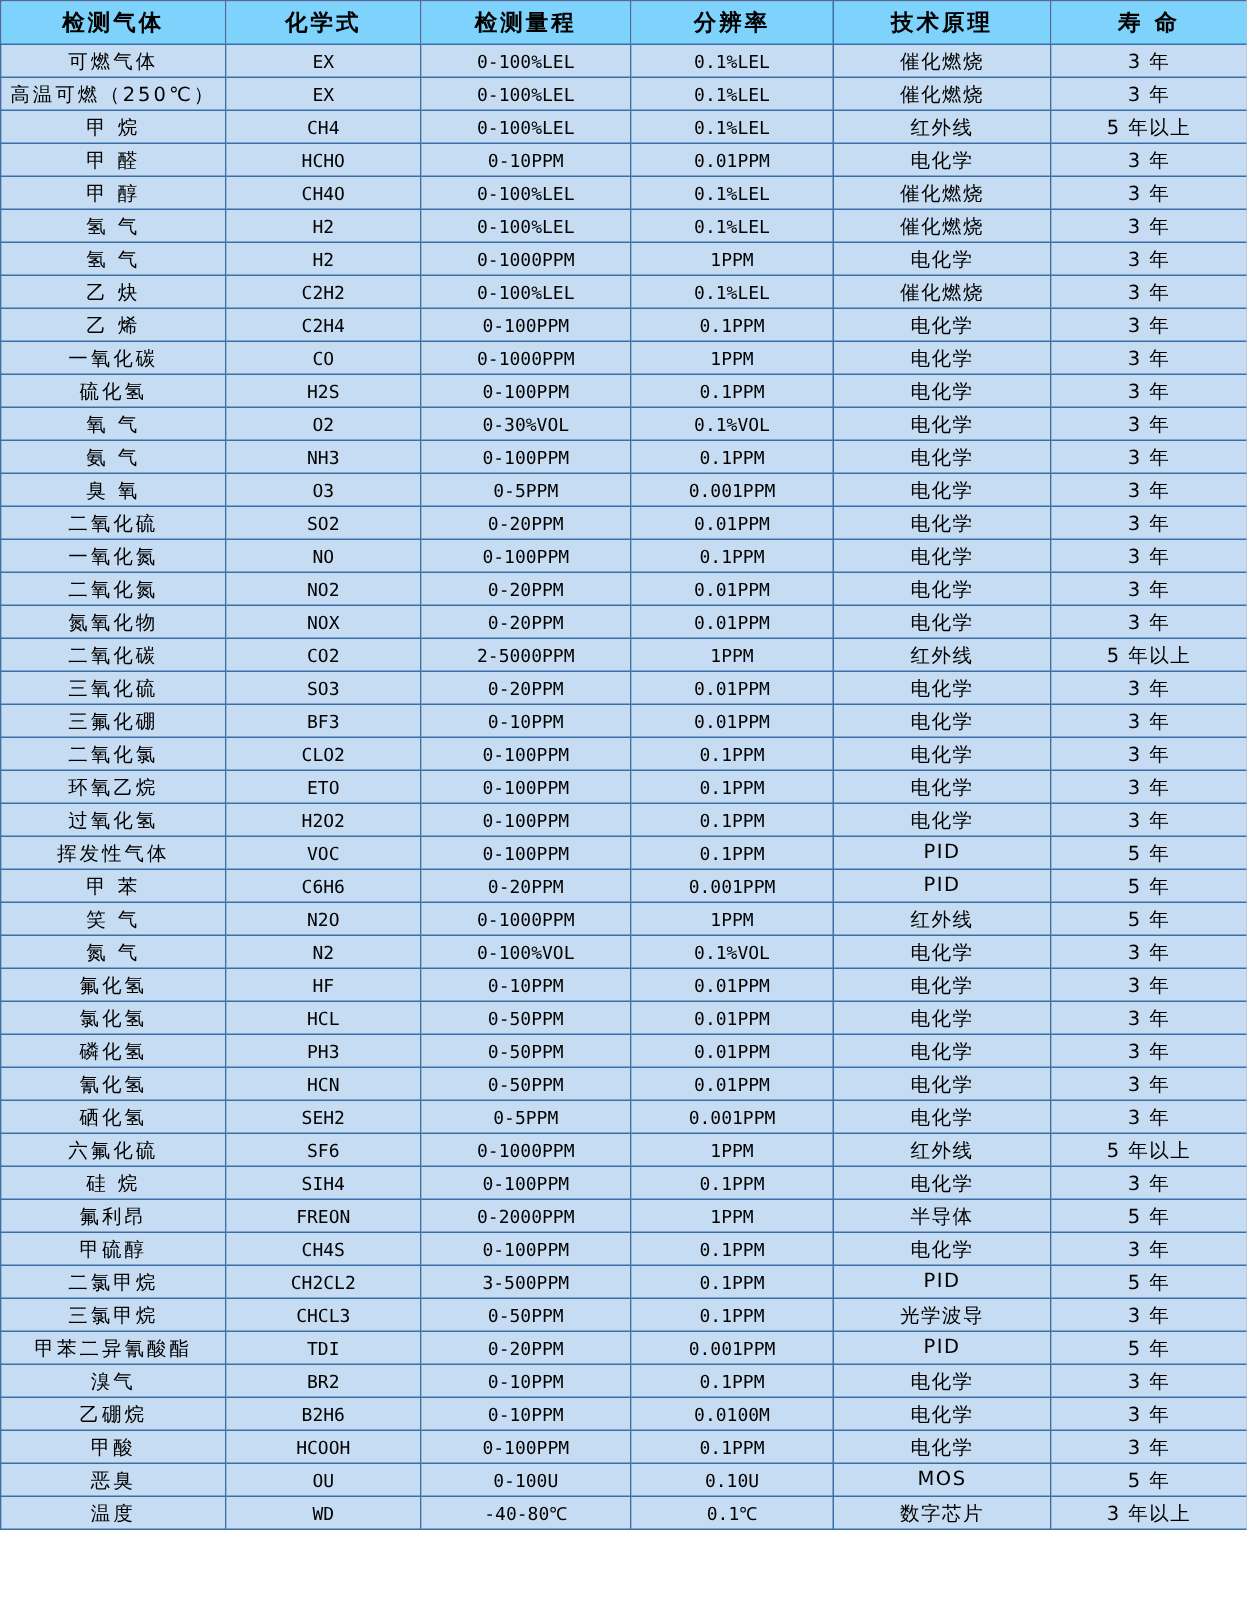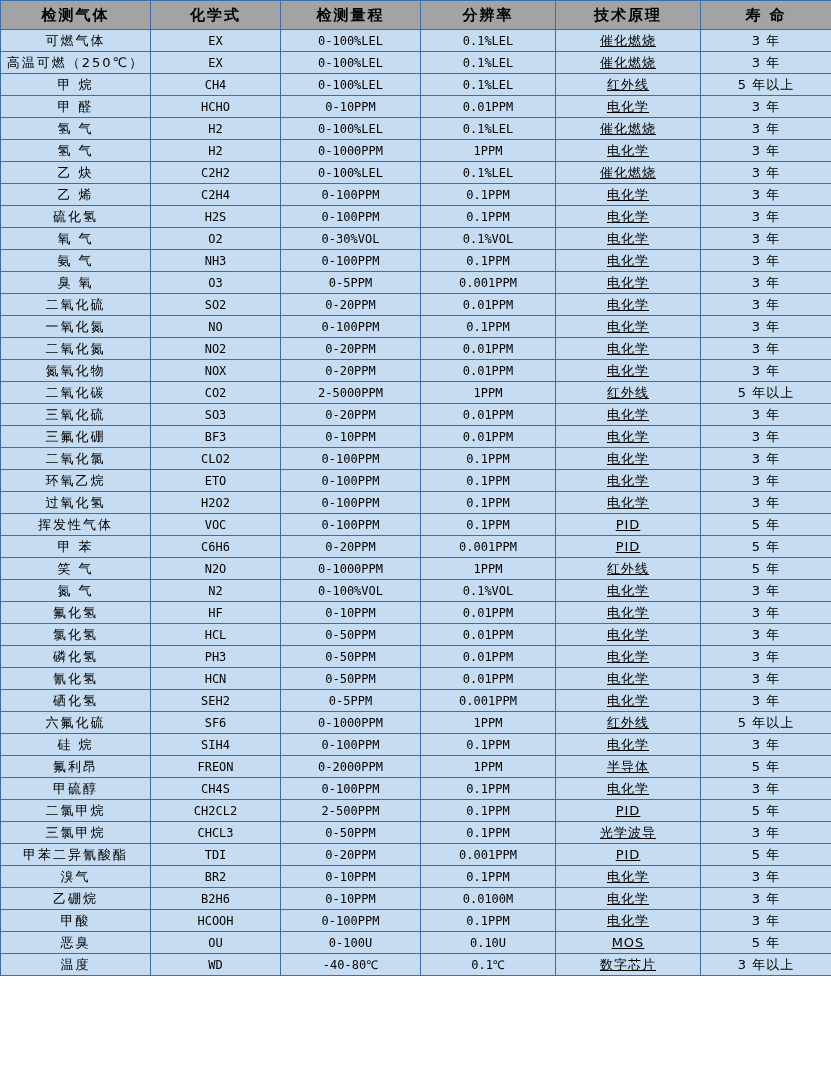--- a/index.html
+++ b/index.html
@@ -27,21 +27,21 @@
   #gas-table td {
     border: 1px solid #3a6fa8;
     text-align: center;
     vertical-align: middle;
     color: #000000;
     padding: 0;
     overflow: hidden;
     white-space: nowrap;
   }
   #gas-table thead th {
-    background: #a3a3a3;
+    background: #7dd3fc;
     height: 28px;
     font-size: 15px;
     font-weight: bold;
     letter-spacing: 2px;
     font-family: "DejaVu Sans", "Liberation Sans", sans-serif;
   }
   #gas-table tbody td {
     background: #c6dcf2;
     height: 21px;
     font-size: 13px;
@@ -52,21 +52,20 @@
   }
   #gas-table tbody td.formula,
   #gas-table tbody td.range,
   #gas-table tbody td.res {
     font-family: "DejaVu Sans Mono", "Liberation Mono", monospace;
     font-size: 12px;
     letter-spacing: 0px;
   }
   #gas-table tbody td.principle {
     letter-spacing: 1px;
-    text-decoration: underline;
   }
   #gas-table tbody td.life {
     letter-spacing: 1px;
   }
 </style>
 </head>
 <body>
 
 <table id="gas-table">
   <colgroup>
@@ -114,20 +113,28 @@
       </tr>
       <tr>
         <td class="name">甲 醛</td>
         <td class="formula">HCHO</td>
         <td class="range">0-10PPM</td>
         <td class="res">0.01PPM</td>
         <td class="principle">电化学</td>
         <td class="life">3 年</td>
       </tr>
       <tr>
+        <td class="name">甲 醇</td>
+        <td class="formula">CH4O</td>
+        <td class="range">0-100%LEL</td>
+        <td class="res">0.1%LEL</td>
+        <td class="principle">催化燃烧</td>
+        <td class="life">3 年</td>
+      </tr>
+      <tr>
         <td class="name">氢 气</td>
         <td class="formula">H2</td>
         <td class="range">0-100%LEL</td>
         <td class="res">0.1%LEL</td>
         <td class="principle">催化燃烧</td>
         <td class="life">3 年</td>
       </tr>
       <tr>
         <td class="name">氢 气</td>
         <td class="formula">H2</td>
@@ -142,20 +149,28 @@
         <td class="range">0-100%LEL</td>
         <td class="res">0.1%LEL</td>
         <td class="principle">催化燃烧</td>
         <td class="life">3 年</td>
       </tr>
       <tr>
         <td class="name">乙 烯</td>
         <td class="formula">C2H4</td>
         <td class="range">0-100PPM</td>
         <td class="res">0.1PPM</td>
+        <td class="principle">电化学</td>
+        <td class="life">3 年</td>
+      </tr>
+      <tr>
+        <td class="name">一氧化碳</td>
+        <td class="formula">CO</td>
+        <td class="range">0-1000PPM</td>
+        <td class="res">1PPM</td>
         <td class="principle">电化学</td>
         <td class="life">3 年</td>
       </tr>
       <tr>
         <td class="name">硫化氢</td>
         <td class="formula">H2S</td>
         <td class="range">0-100PPM</td>
         <td class="res">0.1PPM</td>
         <td class="principle">电化学</td>
         <td class="life">3 年</td>
@@ -364,21 +379,21 @@
         <td class="name">甲硫醇</td>
         <td class="formula">CH4S</td>
         <td class="range">0-100PPM</td>
         <td class="res">0.1PPM</td>
         <td class="principle">电化学</td>
         <td class="life">3 年</td>
       </tr>
       <tr>
         <td class="name">二氯甲烷</td>
         <td class="formula">CH2CL2</td>
-        <td class="range">2-500PPM</td>
+        <td class="range">3-500PPM</td>
         <td class="res">0.1PPM</td>
         <td class="principle">PID</td>
         <td class="life">5 年</td>
       </tr>
       <tr>
         <td class="name">三氯甲烷</td>
         <td class="formula">CHCL3</td>
         <td class="range">0-50PPM</td>
         <td class="res">0.1PPM</td>
         <td class="principle">光学波导</td>

